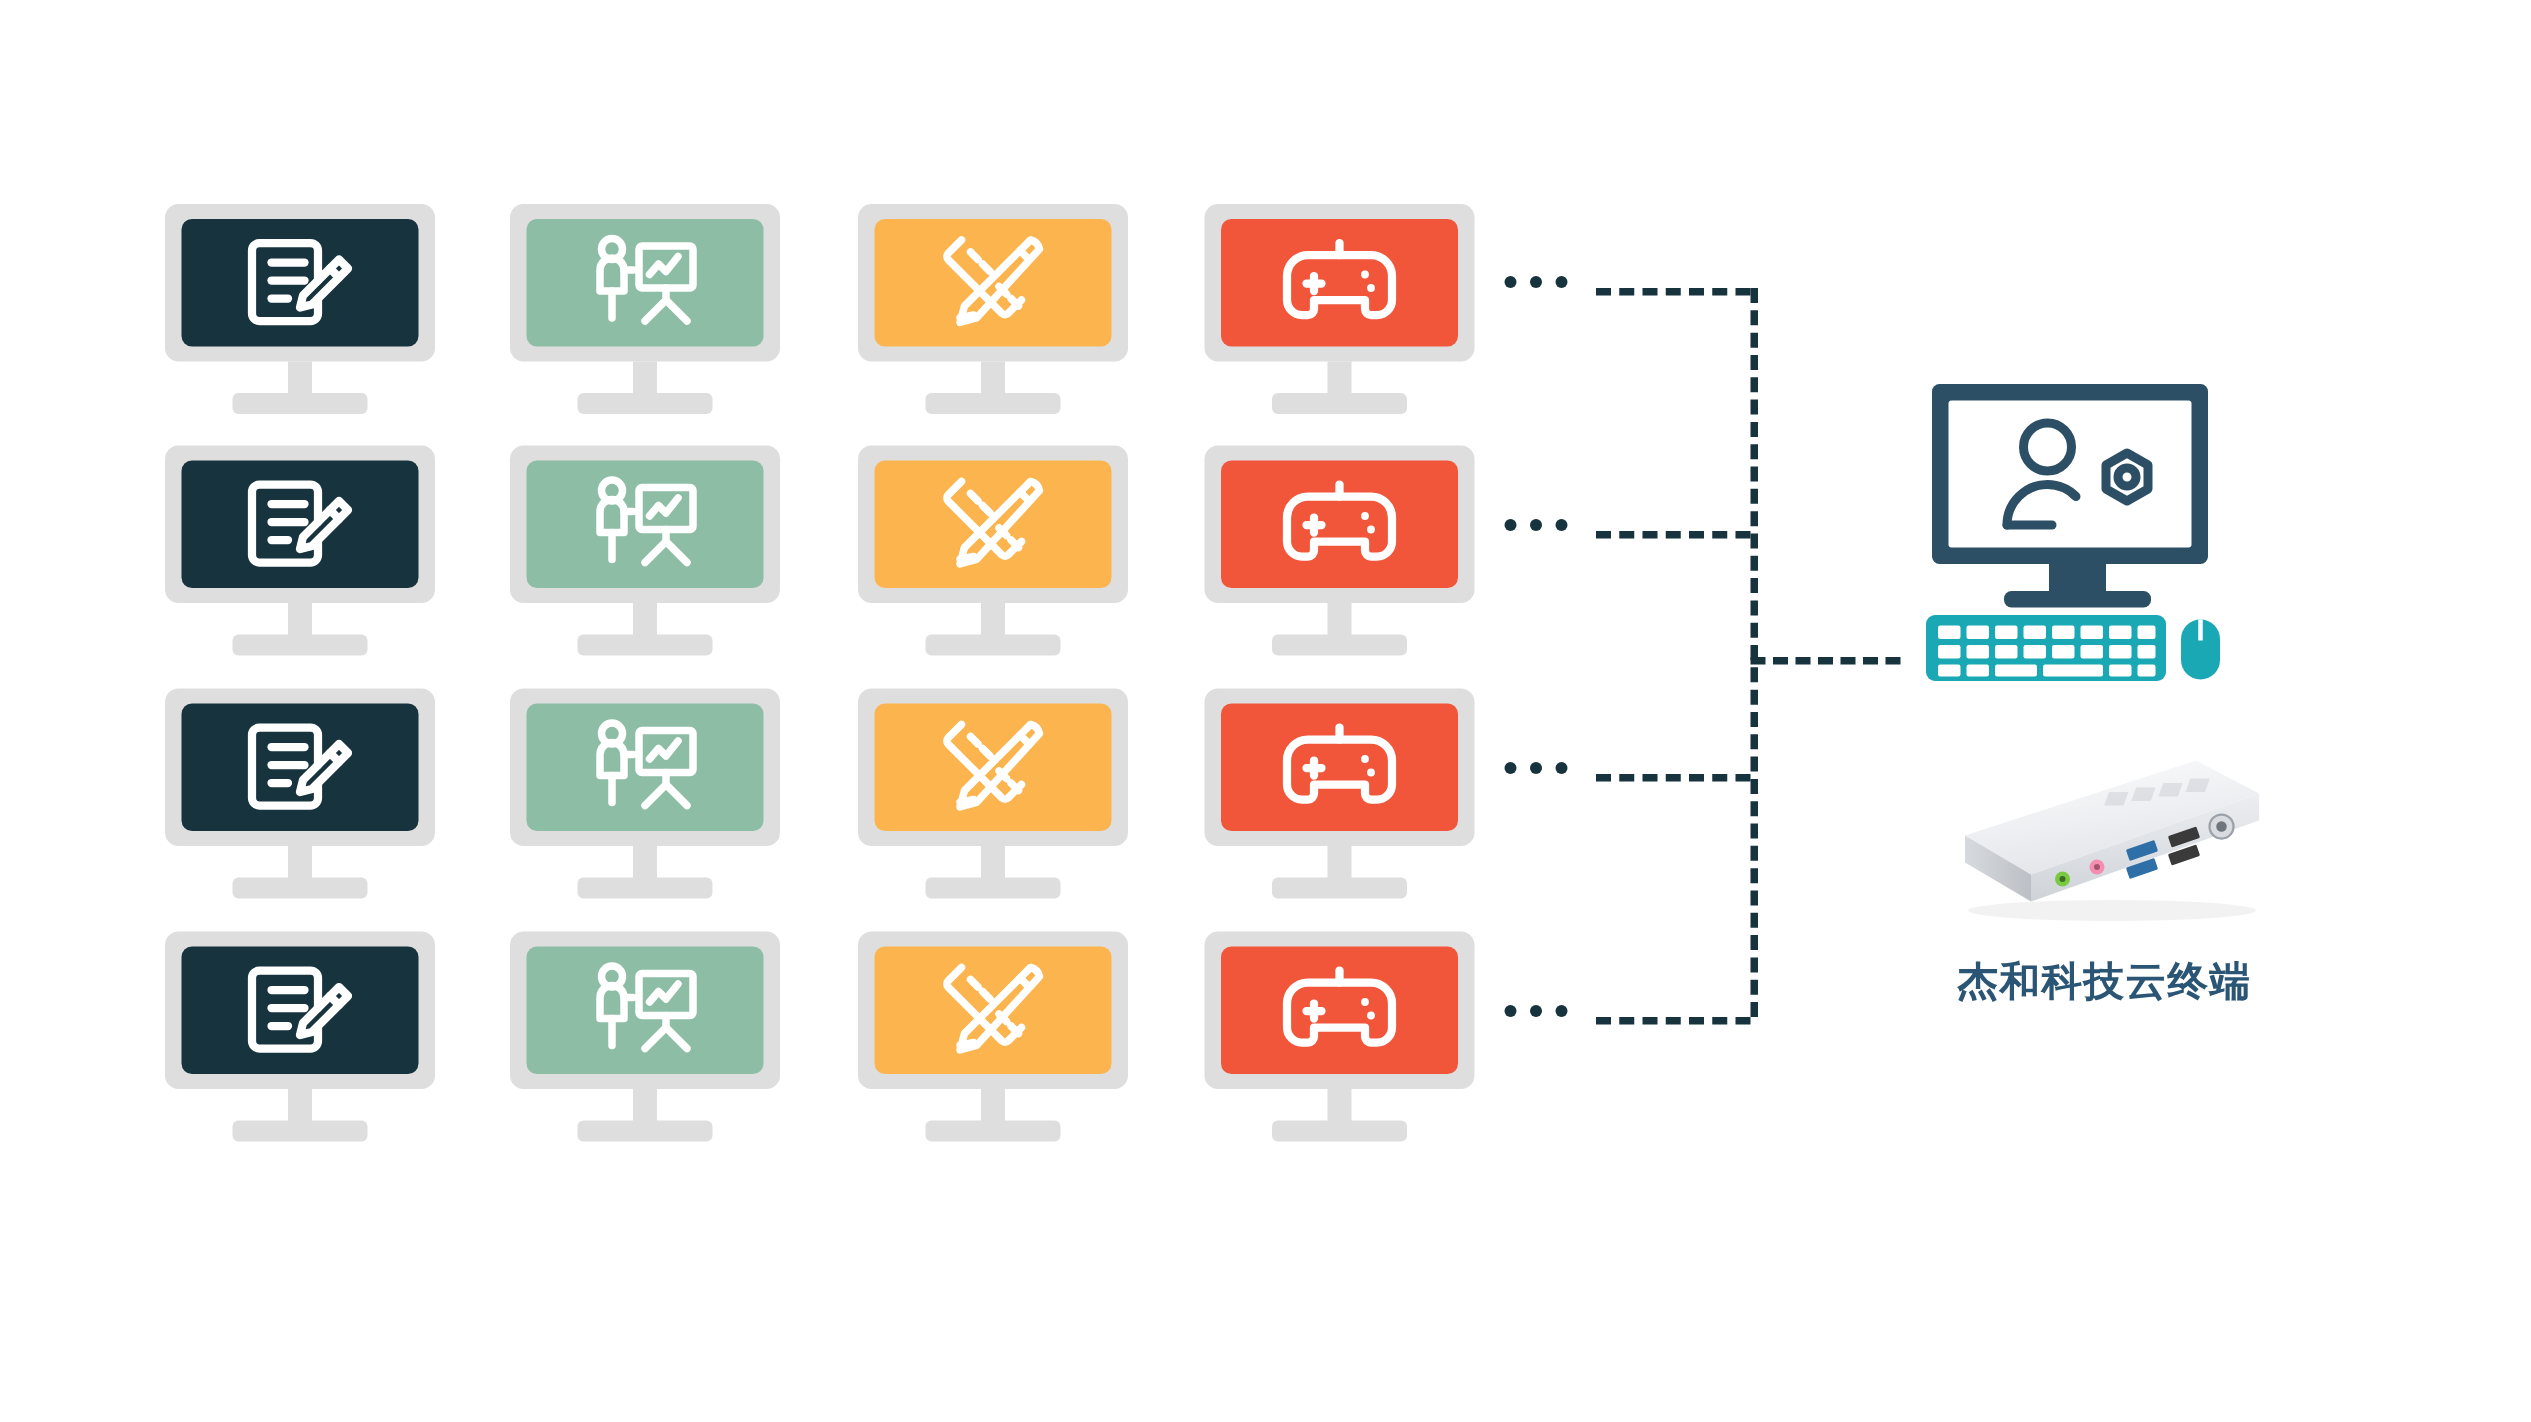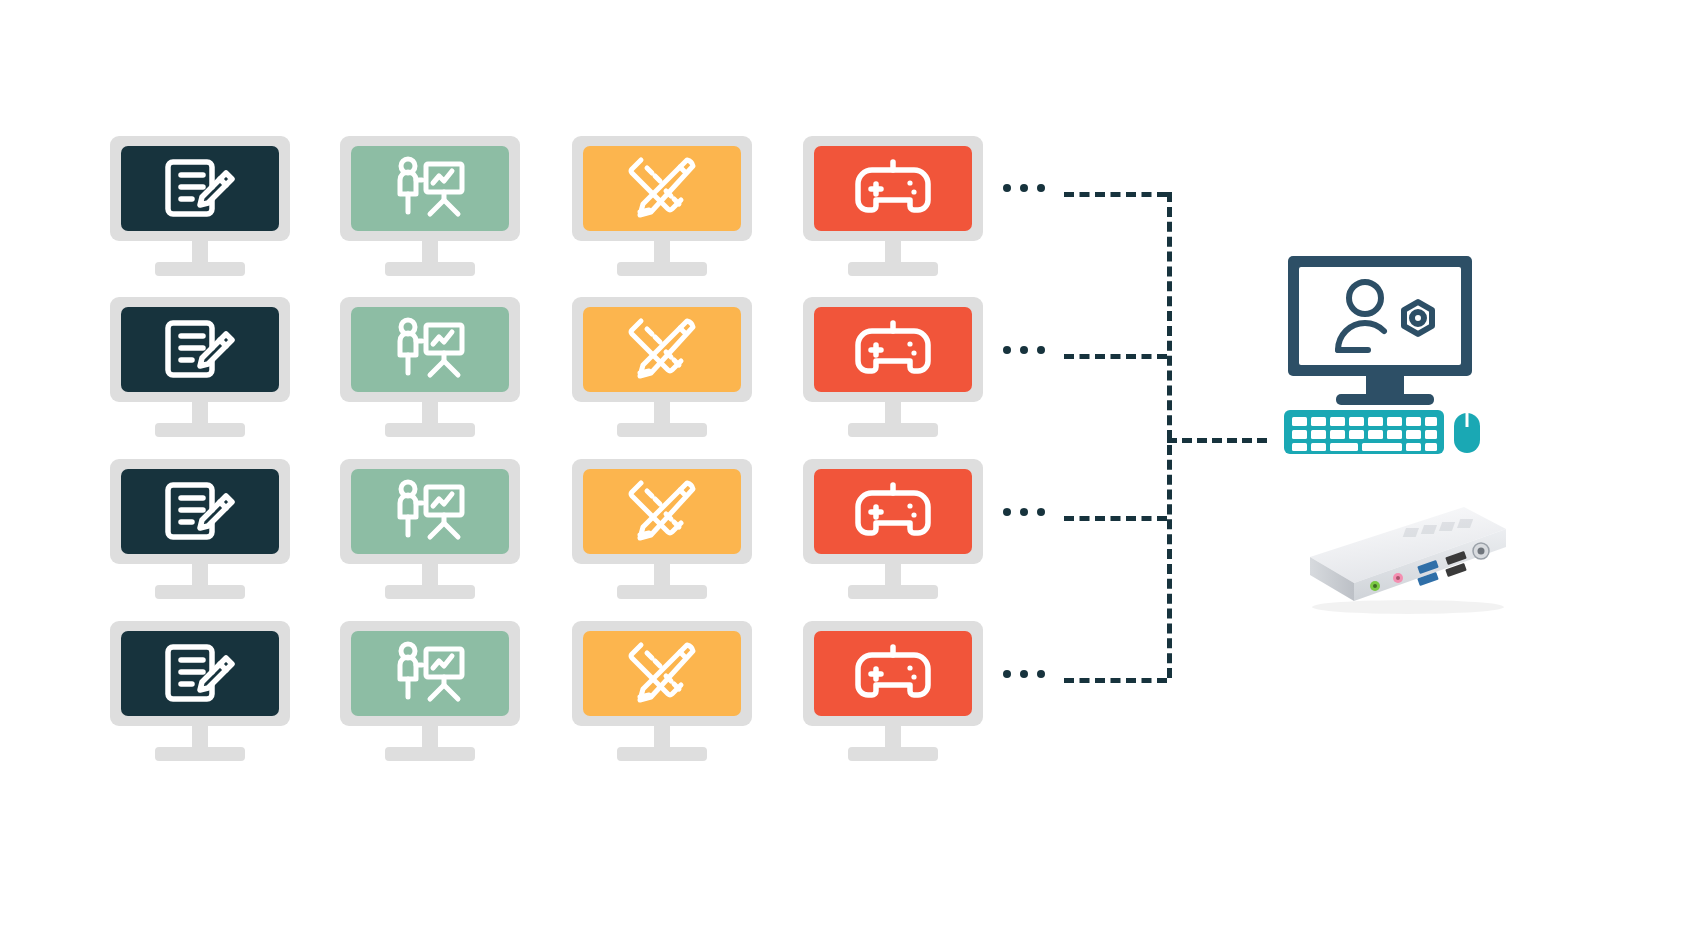--- a/index.html
+++ b/index.html
@@ -497,13 +497,14 @@
       <rect x="150" y="80" width="20" height="8" rx="1" fill="#2f6fa8" transform="rotate(-19 160 84)"></rect>
       <rect x="178" y="59" width="20" height="8" rx="1" fill="#3a3a3a" transform="rotate(-19 188 63)"></rect>
       <rect x="178" y="71" width="20" height="8" rx="1" fill="#3a3a3a" transform="rotate(-19 188 75)"></rect>
       <circle cx="213" cy="56" r="8" fill="#d8dbdf" stroke="#9aa1a9" stroke-width="1.5"></circle>
       <circle cx="213" cy="56" r="3.5" fill="#6f757c"></circle>
     </g>
 
     <ellipse cx="140" cy="112" rx="96" ry="7" fill="#000000" opacity="0.05"></ellipse>
   </svg>
 </div>
+    <div id="station-label" style="left: 1305px; top: 636px;">杰和科技云终端</div>
   </div>
 
 </body></html>

